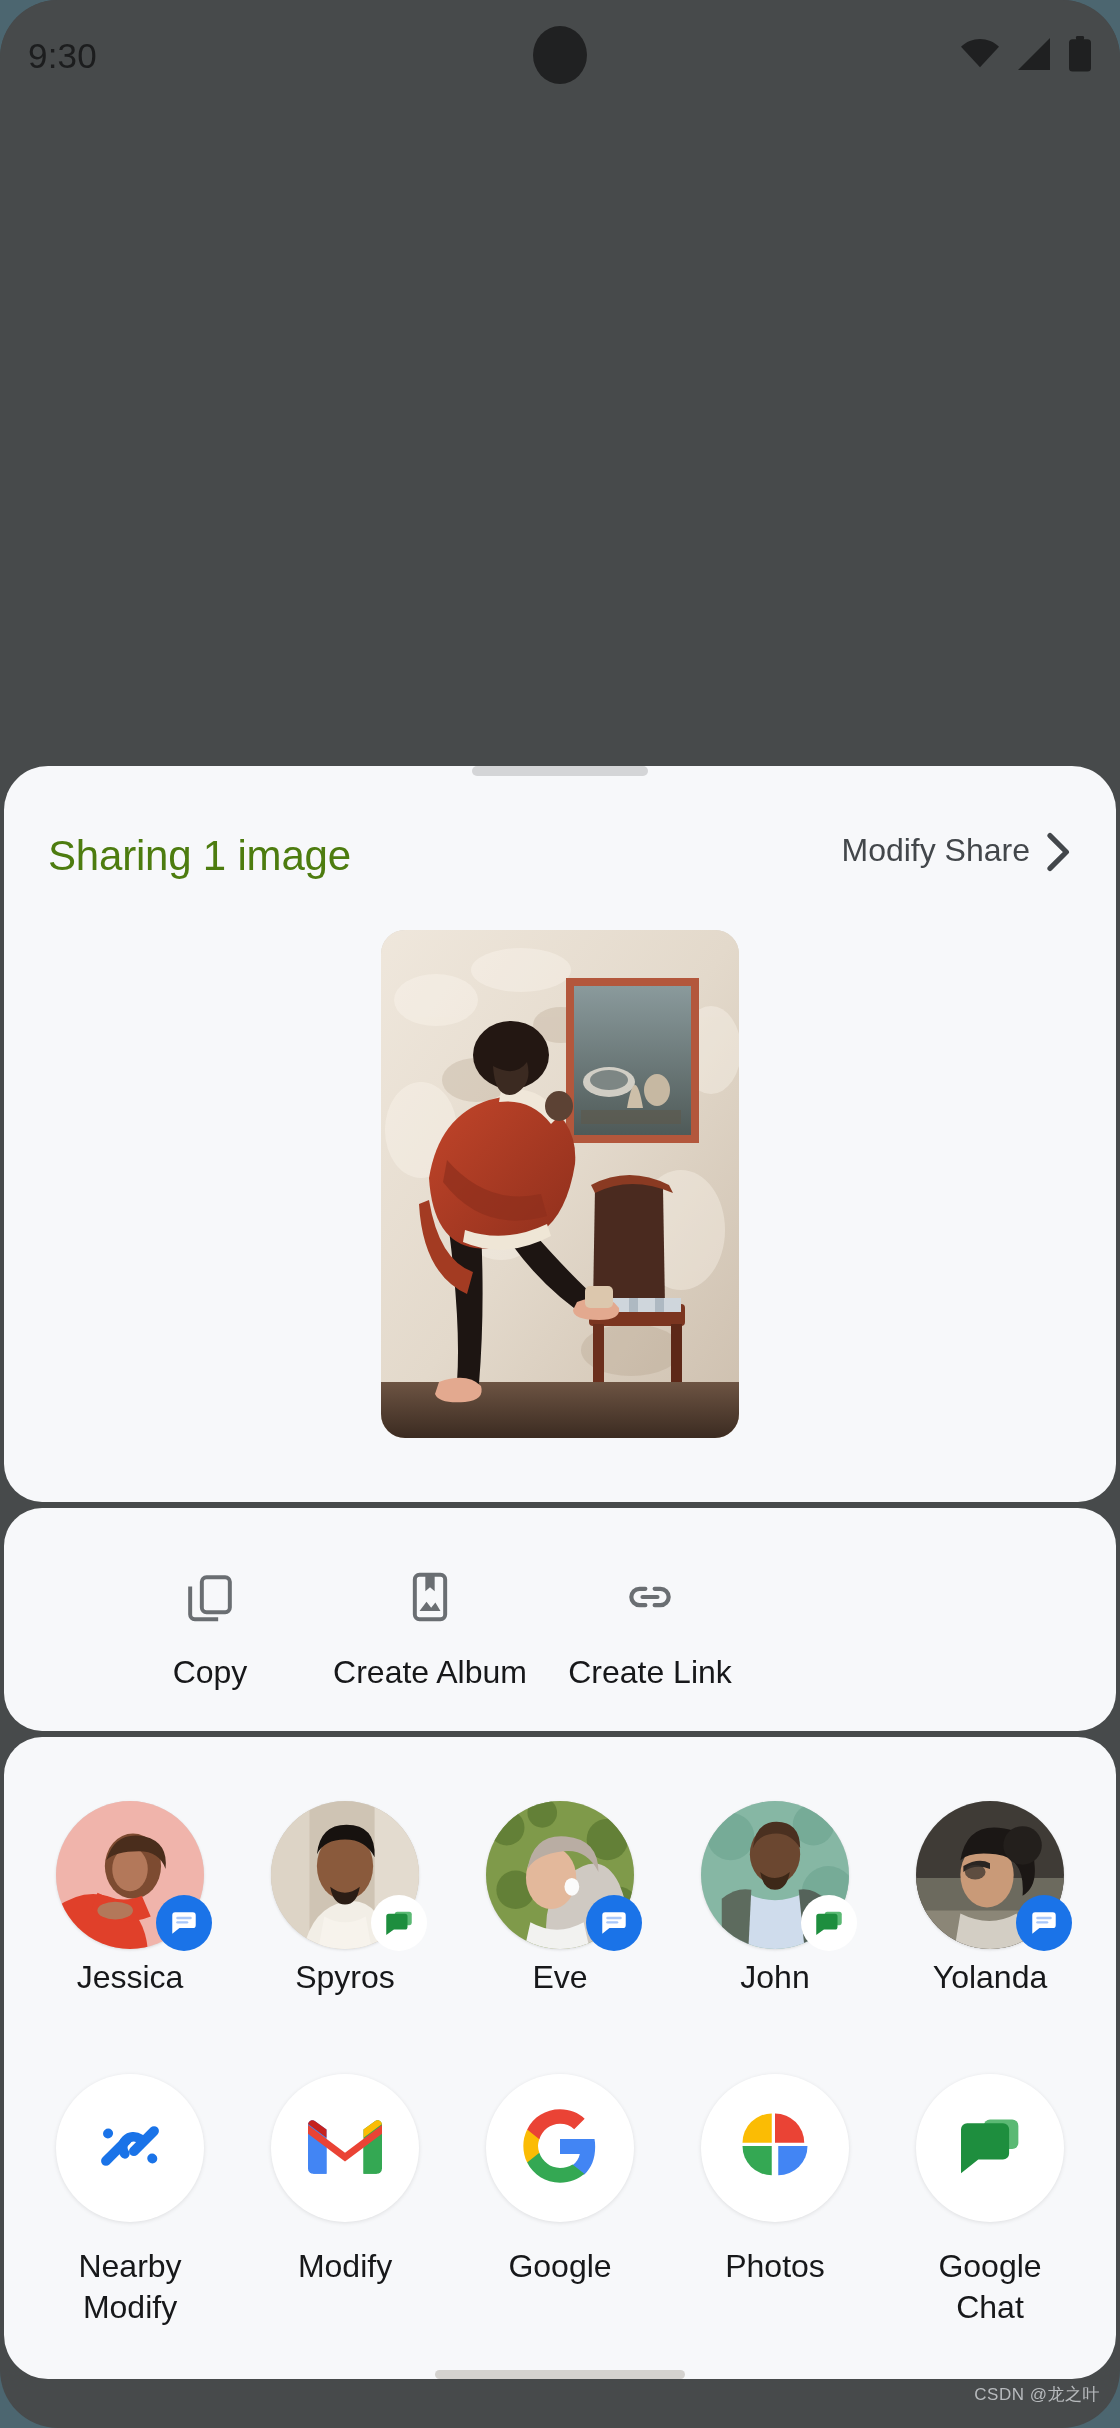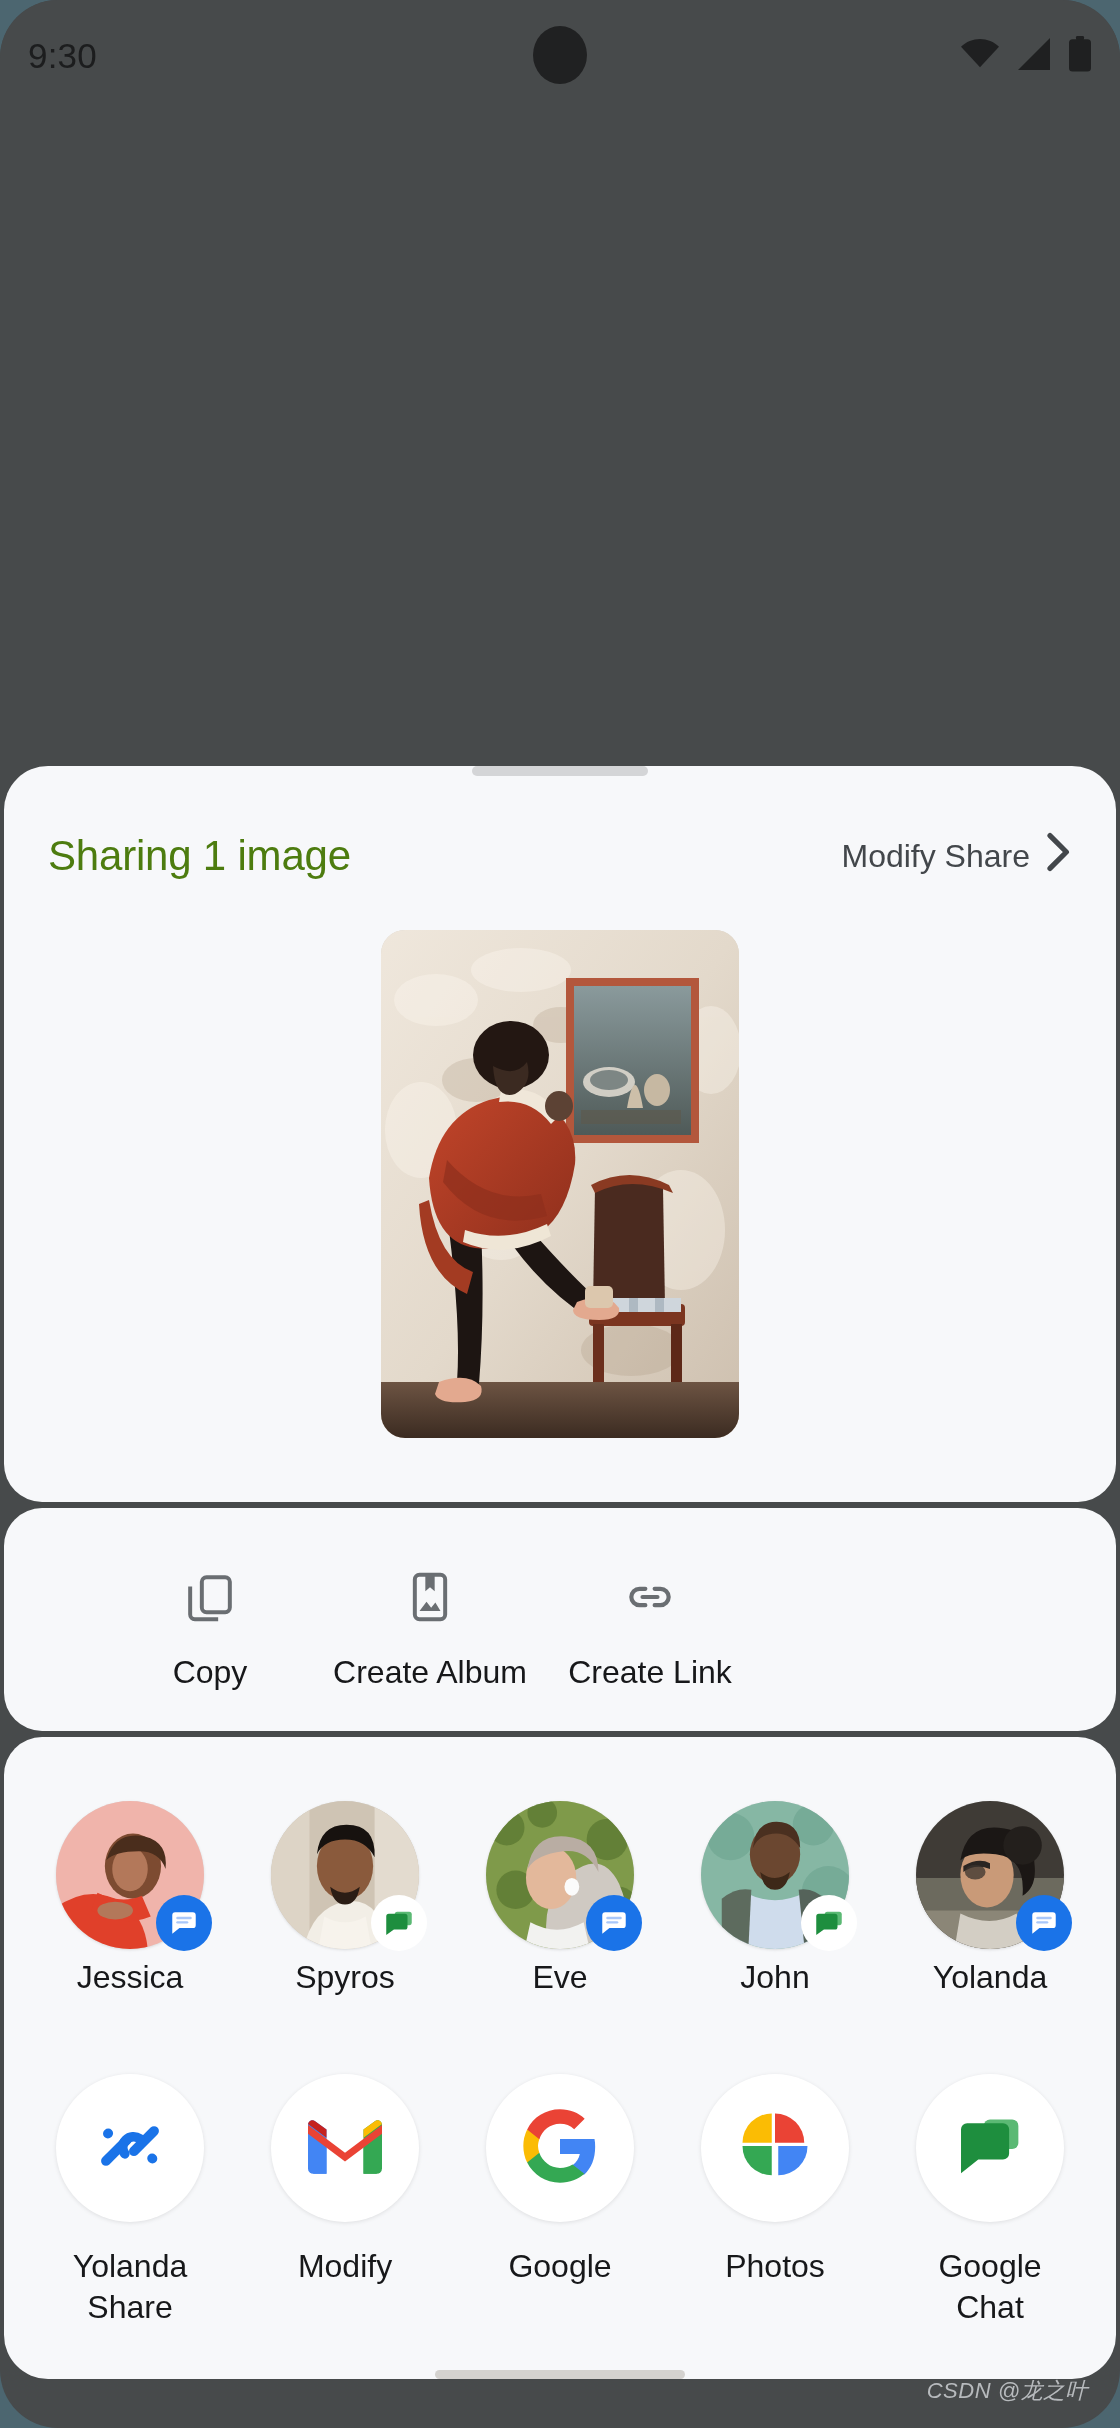--- a/index.html
+++ b/index.html
@@ -42,21 +42,21 @@
   .handle{
     width:176px;height:10px;border-radius:6px;background:#d4d5d7;
     margin:26px auto 0 auto;
   }
   .header{
     display:flex;align-items:center;justify-content:space-between;
     padding:56px 44px 0 44px;
   }
   .header-title{font-size:42px;color:#4d7c0f;letter-spacing:-.2px;}
   .modify{
-    display:flex;align-items:center;gap:16px;
+    display:flex;gap:16px;
     font-size:32px;color:#43474b;
   }
   .chev{display:block;}
   
   .preview-wrap{display:flex;justify-content:center;padding:50px 0 64px 0;}
   .preview{
     width:358px;height:508px;border-radius:24px;overflow:hidden;
     position:relative;background:#d9d2c8;
   }
   .preview svg{display:block;}
@@ -107,22 +107,22 @@
   }
   .app-name{
     margin-top:24px;font-size:32px;color:#17181a;text-align:center;
     line-height:1.28;max-width:170px;
   }
   .home-indicator{
     width:250px;height:9px;border-radius:6px;background:#d4d2cf;
     margin:42px auto 0 auto;
   }
   .watermark{
-    position:absolute;right:32px;bottom:22px;
-    font-size:22px;color:#b7babd;letter-spacing:.5px;font-style:italic;
+    position:absolute;right:20px;bottom:22px;
+    font-size:17px;color:#b7babd;letter-spacing:.5px;
   }
 </style>
 </head>
 <body>
 
 <div class="phone">
 
   <div class="scrim">
     <div class="statusbar">
       <div class="clock">9:30</div>
@@ -436,21 +436,21 @@
             <span>
               <svg width="78" height="78" viewBox="0 0 24 24" fill="none" stroke="#1a73e8" stroke-width="3" stroke-linecap="round">
                 <path d="M4.6 16.6 11 10.2"></path>
                 <path d="M13.2 13.6 19.4 7.4"></path>
                 <path d="M10.4 14.4a3.3 3.3 0 0 1 4.6-4.6"></path>
                 <path d="M5.2 8.2l.1-.1"></path>
                 <path d="M18.8 15.8l.1.1"></path>
               </svg>
             </span>
           </div>
-          <div class="app-name">Yolanda Share</div>
+          <div class="app-name">Nearby Modify</div>
         </div>
 
         <div class="app">
           <div class="app-circle">
             <span>
               <svg width="74" height="58" viewBox="0 0 28 21">
                 <path d="M2 21h5V9.2L2 5.4z" fill="#4285f4"></path>
                 <path d="M21 21h5V5.4l-5 3.8z" fill="#34a853"></path>
                 <path d="M0 2.6C0 1.1 1.6.3 2.7 1.1L7 4.3V21H2a2 2 0 0 1-2-2z" fill="#4285f4"></path>
                 <path d="M28 2.6c0-1.5-1.6-2.3-2.7-1.5L21 4.3V21h5a2 2 0 0 0 2-2z" fill="#34a853"></path>

